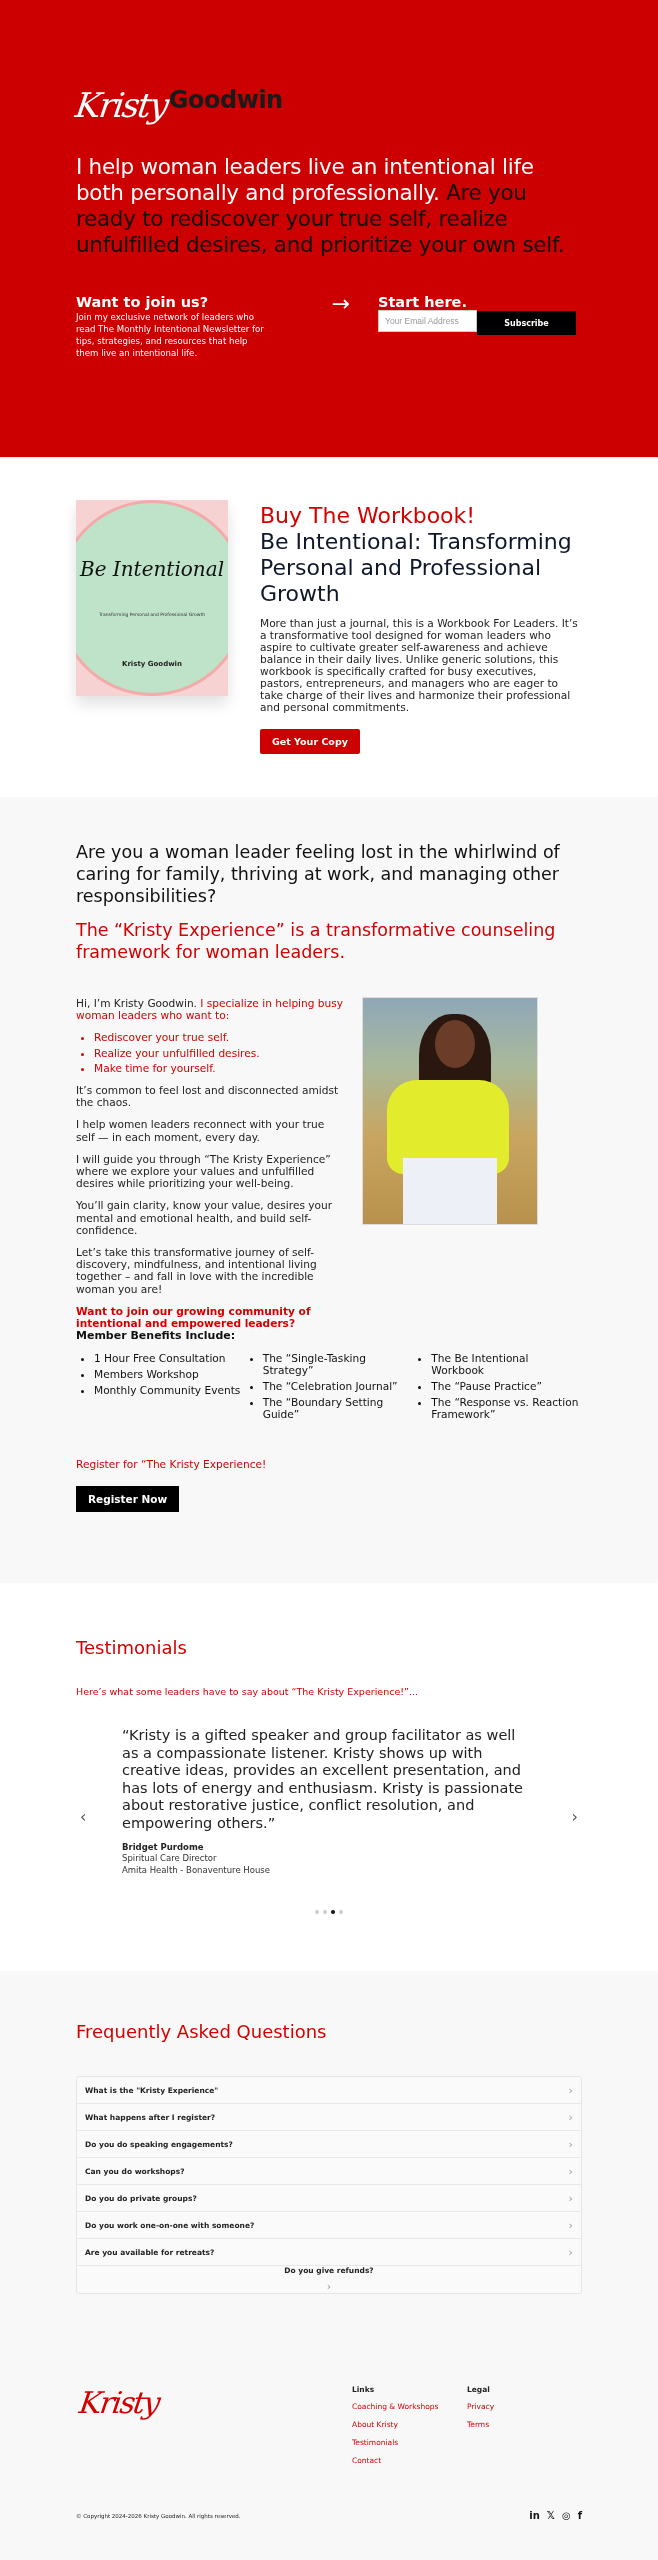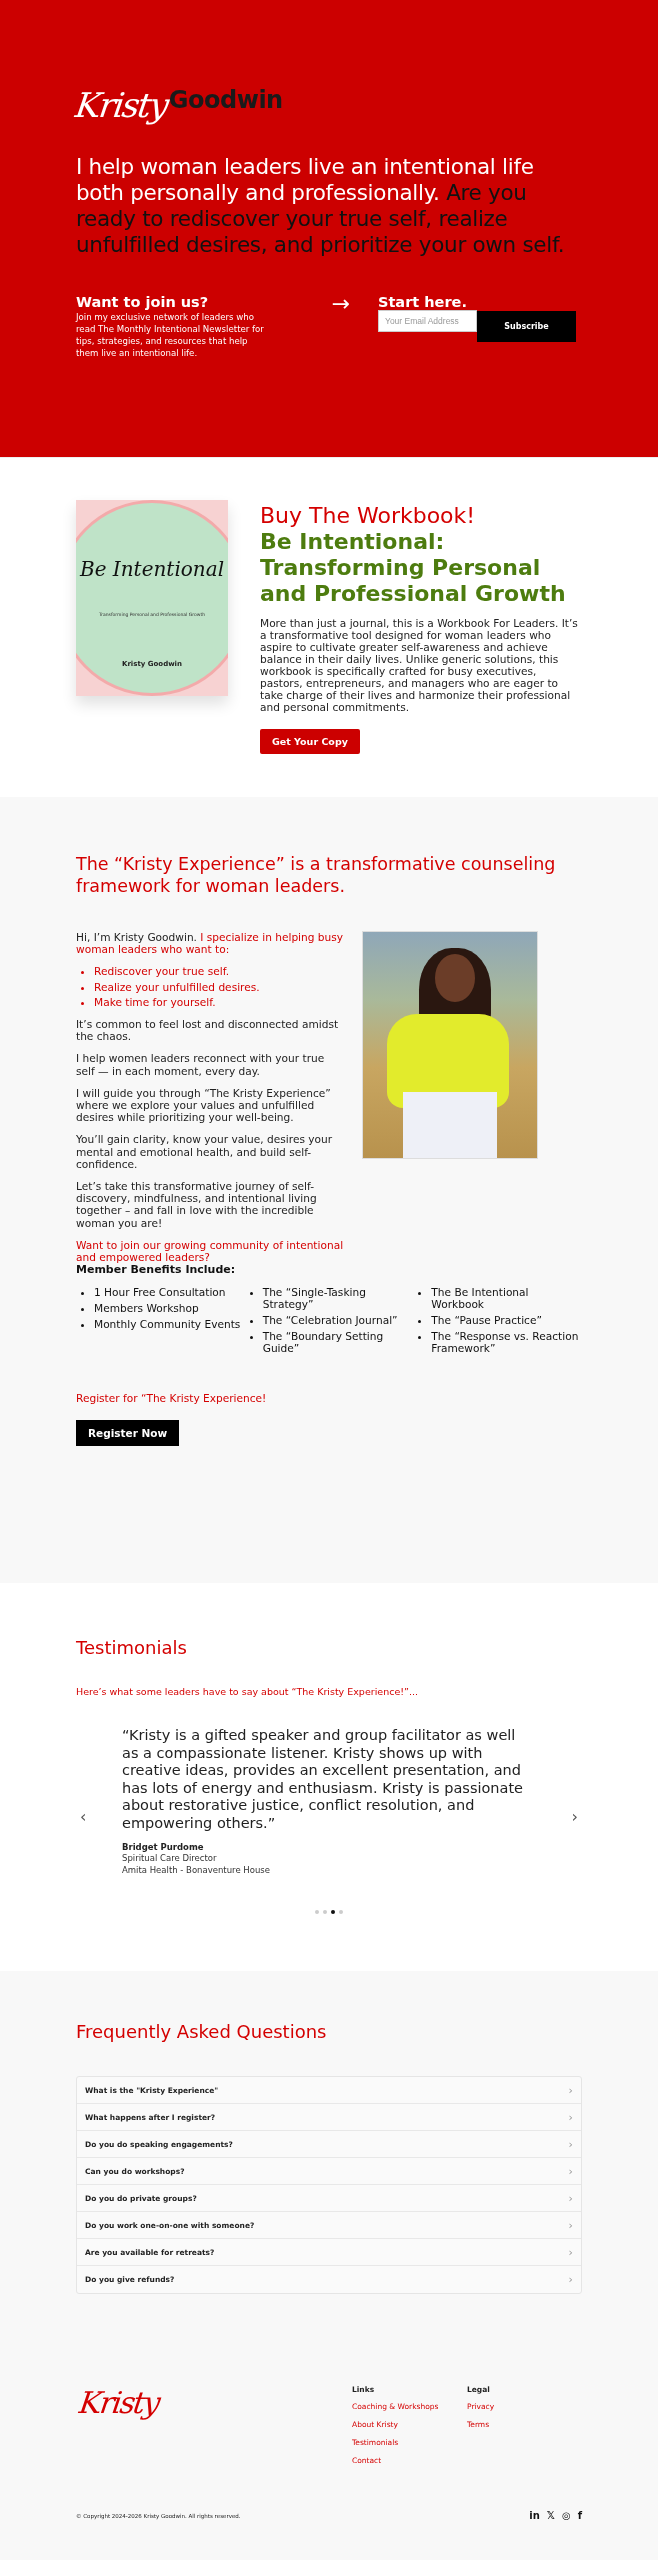--- a/index.html
+++ b/index.html
@@ -17,52 +17,52 @@
     .hero-headline .b { color: #111; }
     .hero-cta { display: flex; margin-top: 36px; }
     .join { width: 190px; color: #fff; }
     .join h3 { font-size: 14.5px; font-weight: bold; line-height: 16px; }
     .join p { font-size: 8.6px; line-height: 12px; margin-top: 1px; }
     .arrow { width: 70px; color: #fff; font-size: 22px; line-height: 14px; text-align: center; padding-top: 3px; margin-left: 40px; margin-right: 0; }
     .start { margin-left: 2px; }
     .start h3 { font-size: 14.5px; font-weight: bold; color: #fff; line-height: 16px; }
     .start-row { display: flex; margin-top: 0; }
     .email { width: 99px; height: 22px; background: #fff; border: 1px solid #ccc; font-size: 8.5px; color: #999; padding: 0 6px; display: flex; align-items: center; font-family: "Liberation Sans", sans-serif; }
-    .subscribe { width: 99px; height: 31px; margin-top: 1px; background: #000; color: #fff; font-size: 8px; font-weight: bold; display: flex; align-items: center; justify-content: center; }
+    .subscribe { width: 99px; height: 24px; margin-top: 1px; background: #000; color: #fff; font-size: 8px; font-weight: bold; display: flex; align-items: center; justify-content: center; }
 
     
     .workbook { height: 340px; background: #fff; padding-top: 42px; border-top: 1px solid #eee; }
     .wb-row { display: flex; }
     .wb-cover { width: 152px; height: 196px; background: #f7d2d2; position: relative; overflow: hidden; box-shadow: 0 8px 14px rgba(0,0,0,0.12); flex-shrink: 0; }
     .wb-oval { position: absolute; left: -20px; top: 0; width: 192px; height: 196px; background: #bfe3c8; border-radius: 50%; border: 3px solid #f3aaaa; }
     .wb-title { position: absolute; top: 58px; left: 0; right: 0; text-align: center; font-family: "DejaVu Serif", serif; font-style: italic; font-size: 20px; line-height: 22px; color: #111; }
     .wb-sub { position: absolute; top: 112px; left: 0; right: 0; text-align: center; font-size: 4.5px; line-height: 5px; color: #333; }
     .wb-brand { position: absolute; top: 160px; left: 0; right: 0; text-align: center; font-size: 7px; font-weight: bold; color: #222; }
     .wb-text { margin-left: 32px; width: 320px; padding-top: 3px; }
     .wb-text h2 { font-size: 22px; line-height: 26px; font-weight: 500; color: #d40000; }
-    .wb-text h1 { font-size: 22px; line-height: 26px; font-weight: 700; color: #4d7c0f; }
+    .wb-text h1 { font-size: 22px; line-height: 26px; font-weight: 400; color: #0f172a; }
     .wb-text p { font-size: 10.6px; line-height: 12px; margin-top: 10px; color: #222; }
     .btn-red { display: inline-block; margin-top: 16px; background: #cc0000; color: #fff; font-size: 9.5px; font-weight: bold; padding: 7px 12px; border-radius: 2px; }
 
     
     .experience { background: #f8f8f8; padding-top: 44px; height: 786px; }
     .exp-q { font-size: 17.5px; line-height: 22px; font-weight: 500; color: #111; }
     .exp-sub { font-size: 17.5px; line-height: 22px; font-weight: 500; color: #d40000; margin-top: 12px; }
     .exp-row { display: flex; margin-top: 34px; }
     .exp-left { width: 270px; font-size: 10.6px; line-height: 12.2px; color: #222; }
     .exp-left p { margin-bottom: 10px; }
     .exp-left ul { margin: 6px 0 10px 18px; color: #d40000; }
     .exp-left li { margin-bottom: 3px; }
     .photo { margin-left: 16px; width: 176px; height: 228px; border: 1px solid #ddd; overflow: hidden; position: relative;
       background: linear-gradient(180deg, #8fa7b8 0%, #a9b99a 30%, #c8a661 60%, #b8924d 100%); }
     .photo .face { position: absolute; left: 72px; top: 22px; width: 40px; height: 48px; background: #6b3d28; border-radius: 50%; }
     .photo .hair { position: absolute; left: 56px; top: 16px; width: 72px; height: 92px; background: #2a1710; border-radius: 45% 45% 30% 30%; }
     .photo .top { position: absolute; left: 24px; top: 82px; width: 122px; height: 94px; background: #e2eb2c; border-radius: 30px 30px 16px 16px; }
     .photo .shirt { position: absolute; left: 40px; top: 160px; width: 94px; height: 70px; background: #eef0f7; }
-    .exp-cta { font-size: 10.6px; font-weight: normal; color: #d40000; line-height: 12px; margin-top: 10px; }
+    .exp-cta { font-size: 10.6px; font-weight: bold; color: #d40000; line-height: 12px; margin-top: 10px; }
     .benefits-h { font-size: 11px; font-weight: bold; color: #111; }
     .benefits { display: flex; margin-top: 10px; }
     .benefits ul { width: 175px; margin-left: 18px; font-size: 10.6px; line-height: 12px; color: #111; }
     .benefits li { margin-bottom: 4px; padding-left: 0; }
     .reg-label { font-size: 10.6px; font-weight: normal; color: #d40000; margin-top: 34px; }
     .btn-black { display: inline-block; background: #000; color: #fff; font-size: 10.5px; font-weight: bold; padding: 7px 12px; margin-top: 16px; }
 
     
     .testimonials { background: #fff; height: 388px; padding-top: 54px; }
     .t-title { font-size: 18px; font-weight: 500; color: #d40000; }
@@ -76,21 +76,21 @@
     .t-next { right: 4px; }
     .dots { display: flex; justify-content: center; gap: 4px; margin-top: 34px; }
     .dot { width: 4px; height: 4px; border-radius: 50%; background: #ccc; }
     .dot.active { background: #111; }
 
     
     .faq { background: #f8f8f8; padding-top: 50px; height: 330px; }
     .faq-title { font-size: 18px; font-weight: 500; color: #d40000; }
     .faq-list { margin-top: 34px; border: 1px solid #e5e5e5; border-radius: 3px; background: #fafafa; }
     .faq-item { height: 27px; display: flex; align-items: center; justify-content: space-between; padding: 0 8px; border-bottom: 1px solid #e8e8e8; }
-    .faq-item:last-child { border-bottom: none; }
+    .faq-item:last-child { border-bottom: none; flex-direction: column; }
     .faq-q { font-size: 7.5px; font-weight: bold; color: #222; }
     .faq-chev { font-size: 11px; color: #999; }
 
     
     .footer { background: #f8f8f8; padding-top: 84px; height: 266px; }
     .f-row { display: flex; }
     .f-logo { font-family: "DejaVu Serif", serif; font-style: italic; color: #d40000; font-size: 30px; letter-spacing: -2px; width: 300px; transform: skewX(-8deg); }
     .f-col { width: 125px; }
     .f-col h4 { font-size: 7.5px; font-weight: bold; color: #222; margin-bottom: 8px; }
     .f-col a { display: block; font-size: 7.5px; color: #d40000; text-decoration: none; margin-bottom: 9px; }
@@ -143,20 +143,21 @@
         <h1>Be Intentional: Transforming Personal and Professional Growth</h1>
         <p>More than just a journal, this is a Workbook For Leaders. It’s a transformative tool designed for woman leaders who aspire to cultivate greater self-awareness and achieve balance in their daily lives. Unlike generic solutions, this workbook is specifically crafted for busy executives, pastors, entrepreneurs, and managers who are eager to take charge of their lives and harmonize their professional and personal commitments.</p>
         <div class="btn-red">Get Your Copy</div>
       </div>
     </div>
   </div>
 </section>
 
 <section class="experience">
   <div class="wrap">
+    <h2 class="exp-q">Are you a woman leader feeling lost in the whirlwind of caring for family, thriving at work, and managing other responsibilities?</h2>
     <h2 class="exp-sub">The “Kristy Experience” is a transformative counseling framework for woman leaders.</h2>
     <div class="exp-row">
       <div class="exp-left">
         <p><span>Hi, I’m Kristy Goodwin. </span><span class="red">I specialize in helping busy woman leaders who want to:</span></p>
         <ul>
           <li>Rediscover your true self.</li>
           <li>Realize your unfulfilled desires.</li>
           <li>Make time for yourself.</li>
         </ul>
         <p>It’s common to feel lost and disconnected amidst the chaos.</p>

